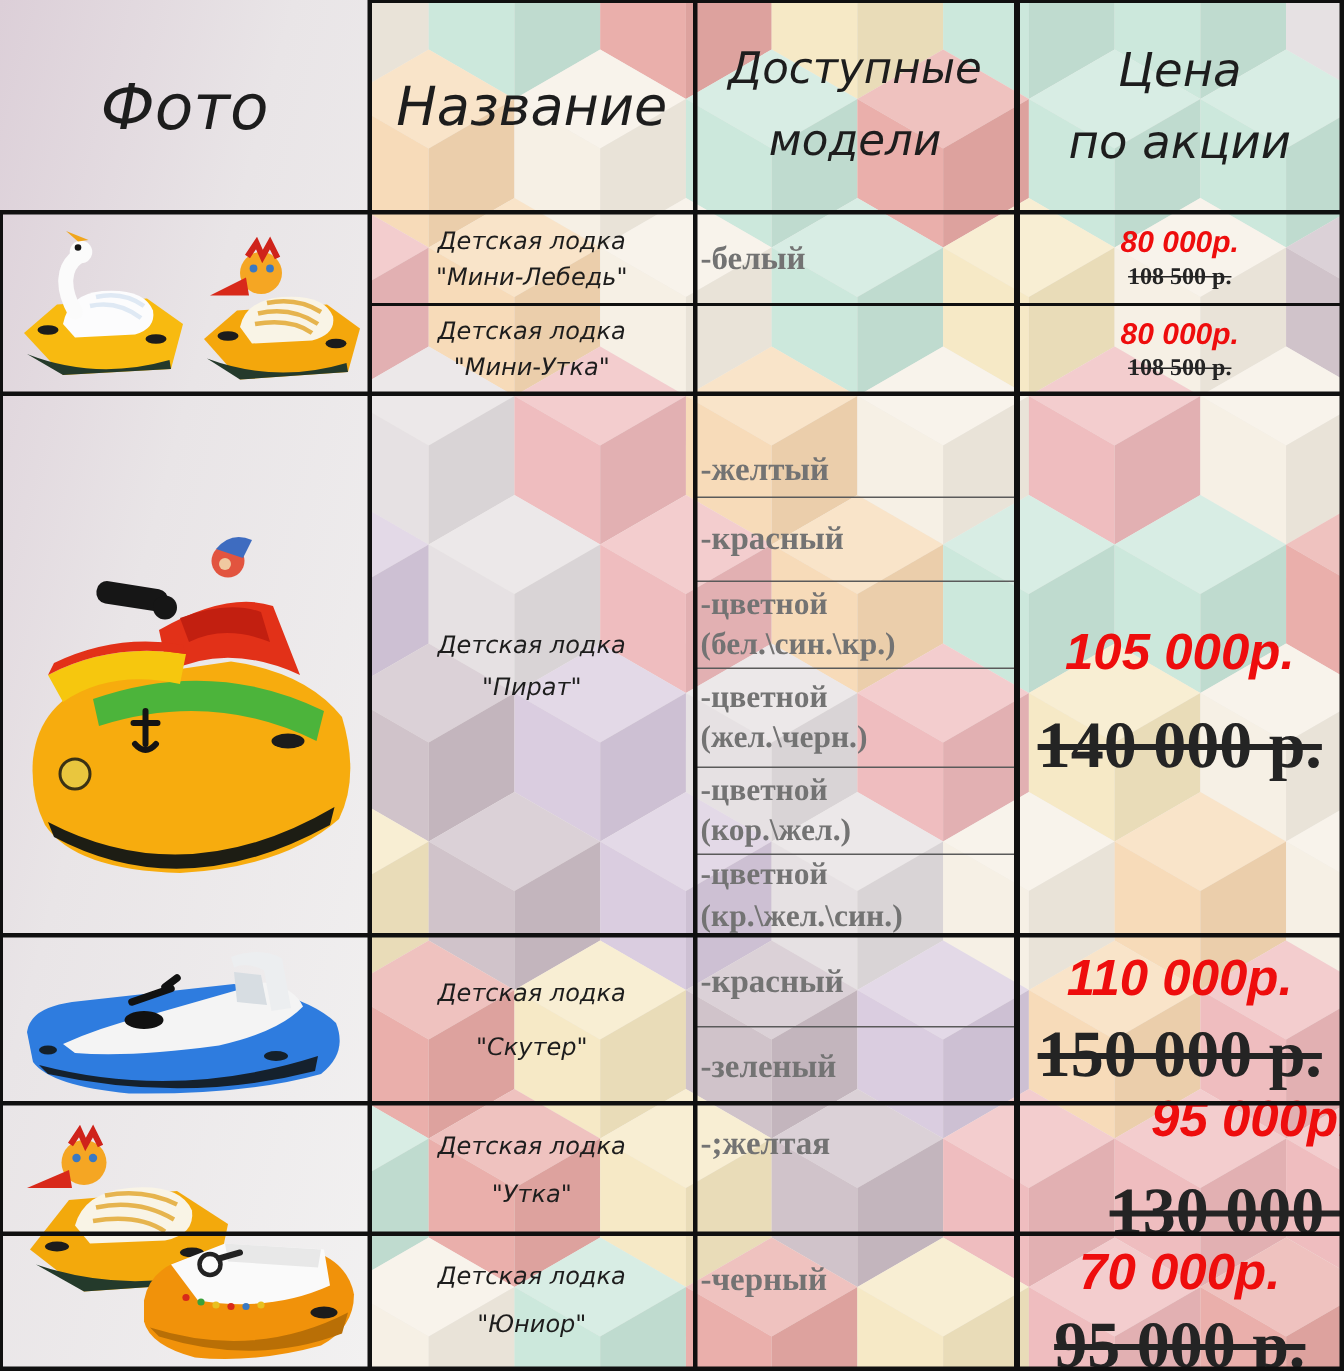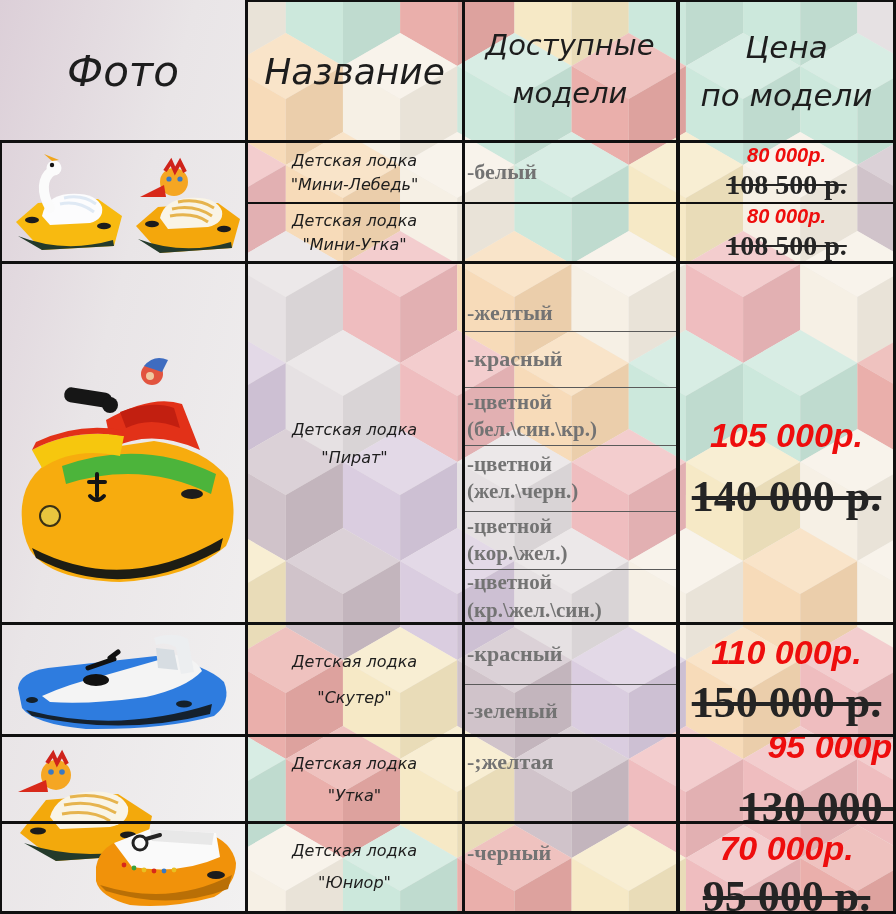--- a/index.html
+++ b/index.html
@@ -13,21 +13,21 @@
         flex-direction:column;text-align:center;box-sizing:border-box;}
   .hand{font-family:"DejaVu Sans",sans-serif;font-style:italic;color:#1d1d1d;}
   .namecell{font-size:16px;gap:12px;line-height:1.1;}
   .modelcell{font-family:"Liberation Serif","DejaVu Serif",serif;font-weight:bold;color:#737373;
              font-size:22px;line-height:1.3;align-items:flex-start;justify-content:center;
              text-align:left;white-space:pre-line;padding-left:4px;}
   .pricecell{gap:8px;}
   .sale{font-family:Liberation Sans, sans-serif;font-style:italic;font-weight:bold;color:#ee0d0d;}
   .old{font-family:"Liberation Serif","DejaVu Serif",serif;font-weight:bold;
        text-decoration:line-through;color:#242424;}
-  .sale-sm{font-size:20px;} .old-sm{font-size:28px;}
+  .sale-sm{font-size:20px;} .old-sm{font-size:16px;}
   .sale-lg{font-size:34px;} .old-lg{font-size:44px;}
   .hline,.vline{position:absolute;background:#101010;}
   .subline{position:absolute;background:#5a5a5a;height:1px;}
 </style>
 </head>
 <body>
 
 <div id="stage">
 
   <svg class="bg" id="bg-pattern" width="896" height="914">
@@ -451,21 +451,21 @@
   </div>
   <div class="cell hand" style="left:246px;top:0;width:217px;height:142px;font-size:36px;">
     <span>Название</span>
   </div>
   <div class="cell hand" style="left:463px;top:0;width:214px;height:138px;font-size:29px;gap:14px;">
     <span>Доступные</span>
     <span>модели</span>
   </div>
   <div class="cell hand" style="left:677px;top:0;width:219px;height:142px;font-size:31px;gap:12px;">
     <span>Цена</span>
-    <span>по модели</span>
+    <span>по акции</span>
   </div>
 
   <div class="cell hand namecell" style="left:246px;top:142px;width:217px;height:61px;gap:6px;">
     <span>Детская лодка</span>
     <span>"Мини-Лебедь"</span>
   </div>
   <div class="cell hand namecell" style="left:246px;top:203px;width:217px;height:60px;gap:6px;">
     <span>Детская лодка</span>
     <span>"Мини-Утка"</span>
   </div>

